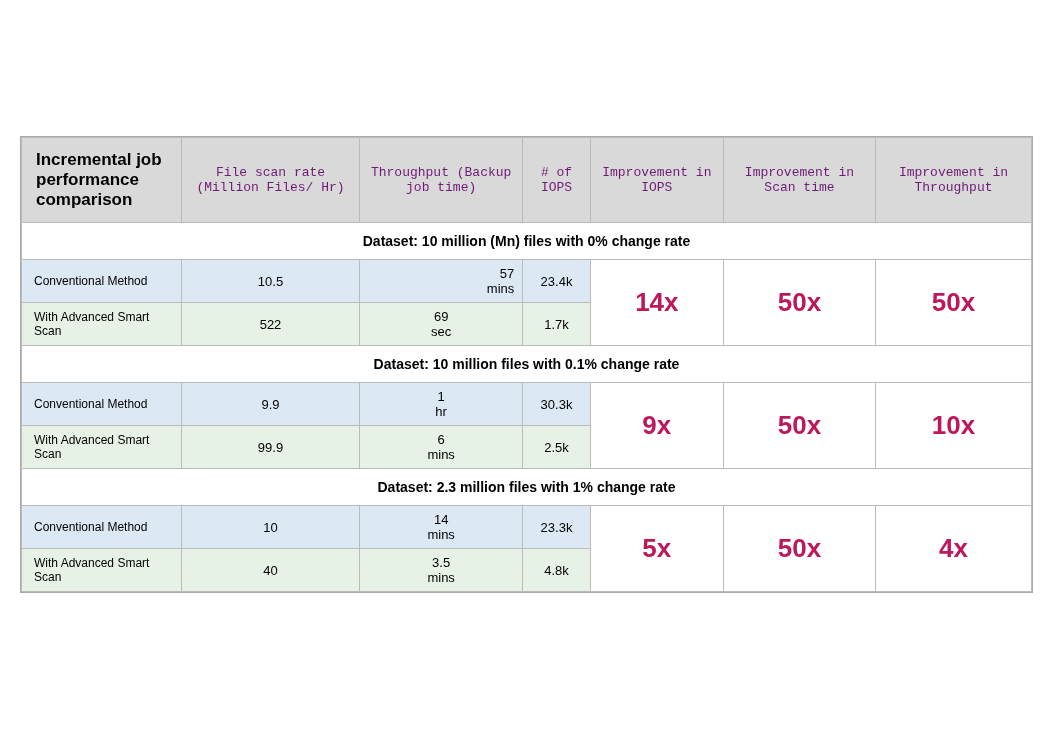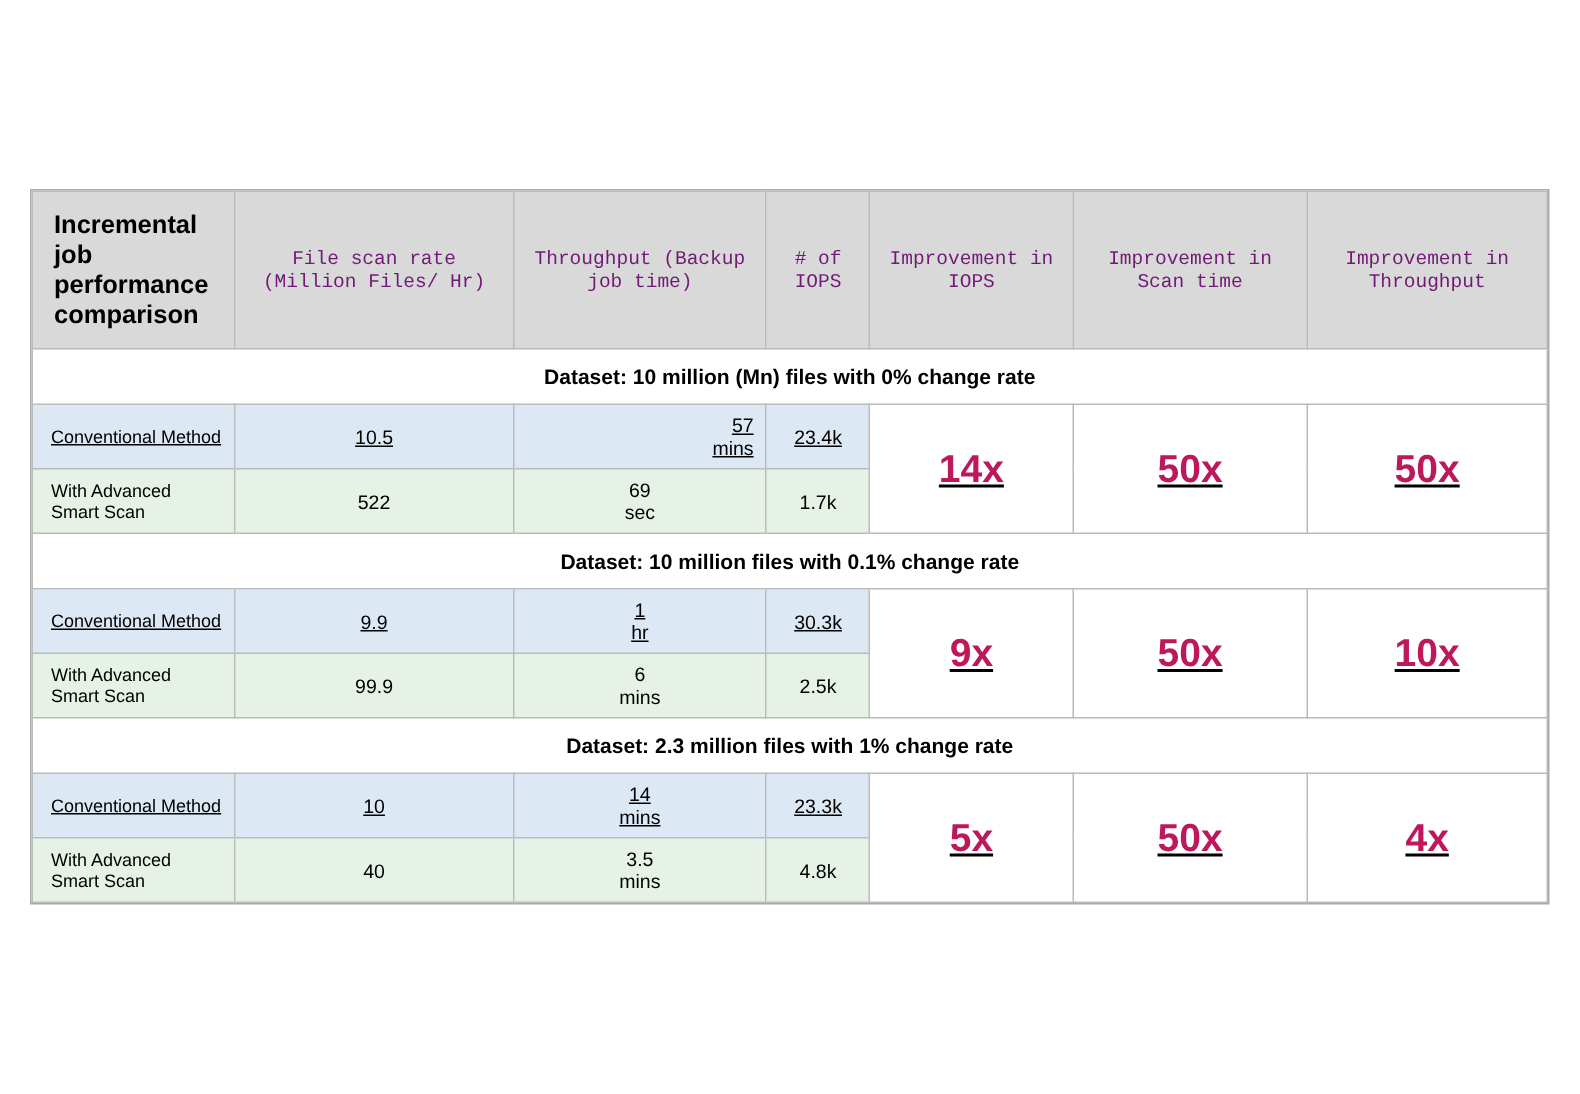--- a/index.html
+++ b/index.html
@@ -27,41 +27,40 @@
       vertical-align: middle;
       padding: 6px 8px;
     }
     
     .header-main {
       background: #d9d9d9;
       font-weight: bold;
       font-size: 17px;
       text-align: left;
       padding: 12px 14px;
-      width: 135px;
+      width: 160px;
       vertical-align: middle;
     }
     .header-col {
       background: #d9d9d9;
       font-size: 13px;
       font-weight: normal;
       color: #701a75;
       font-family: Liberation Mono, monospace;
     }
     
     .dataset-header {
       background: #fff;
       font-weight: bold;
       font-size: 14px;
       padding: 10px;
     }
     
     .row-conventional {
       background: #dce9f5;
-      text-decoration: underline;
     }
     
     .row-smart {
       background: #e6f2e6;
       margin-top: 32px;
     }
     
     .improvement-cell {
       background: #fff;
       font-weight: bold;

